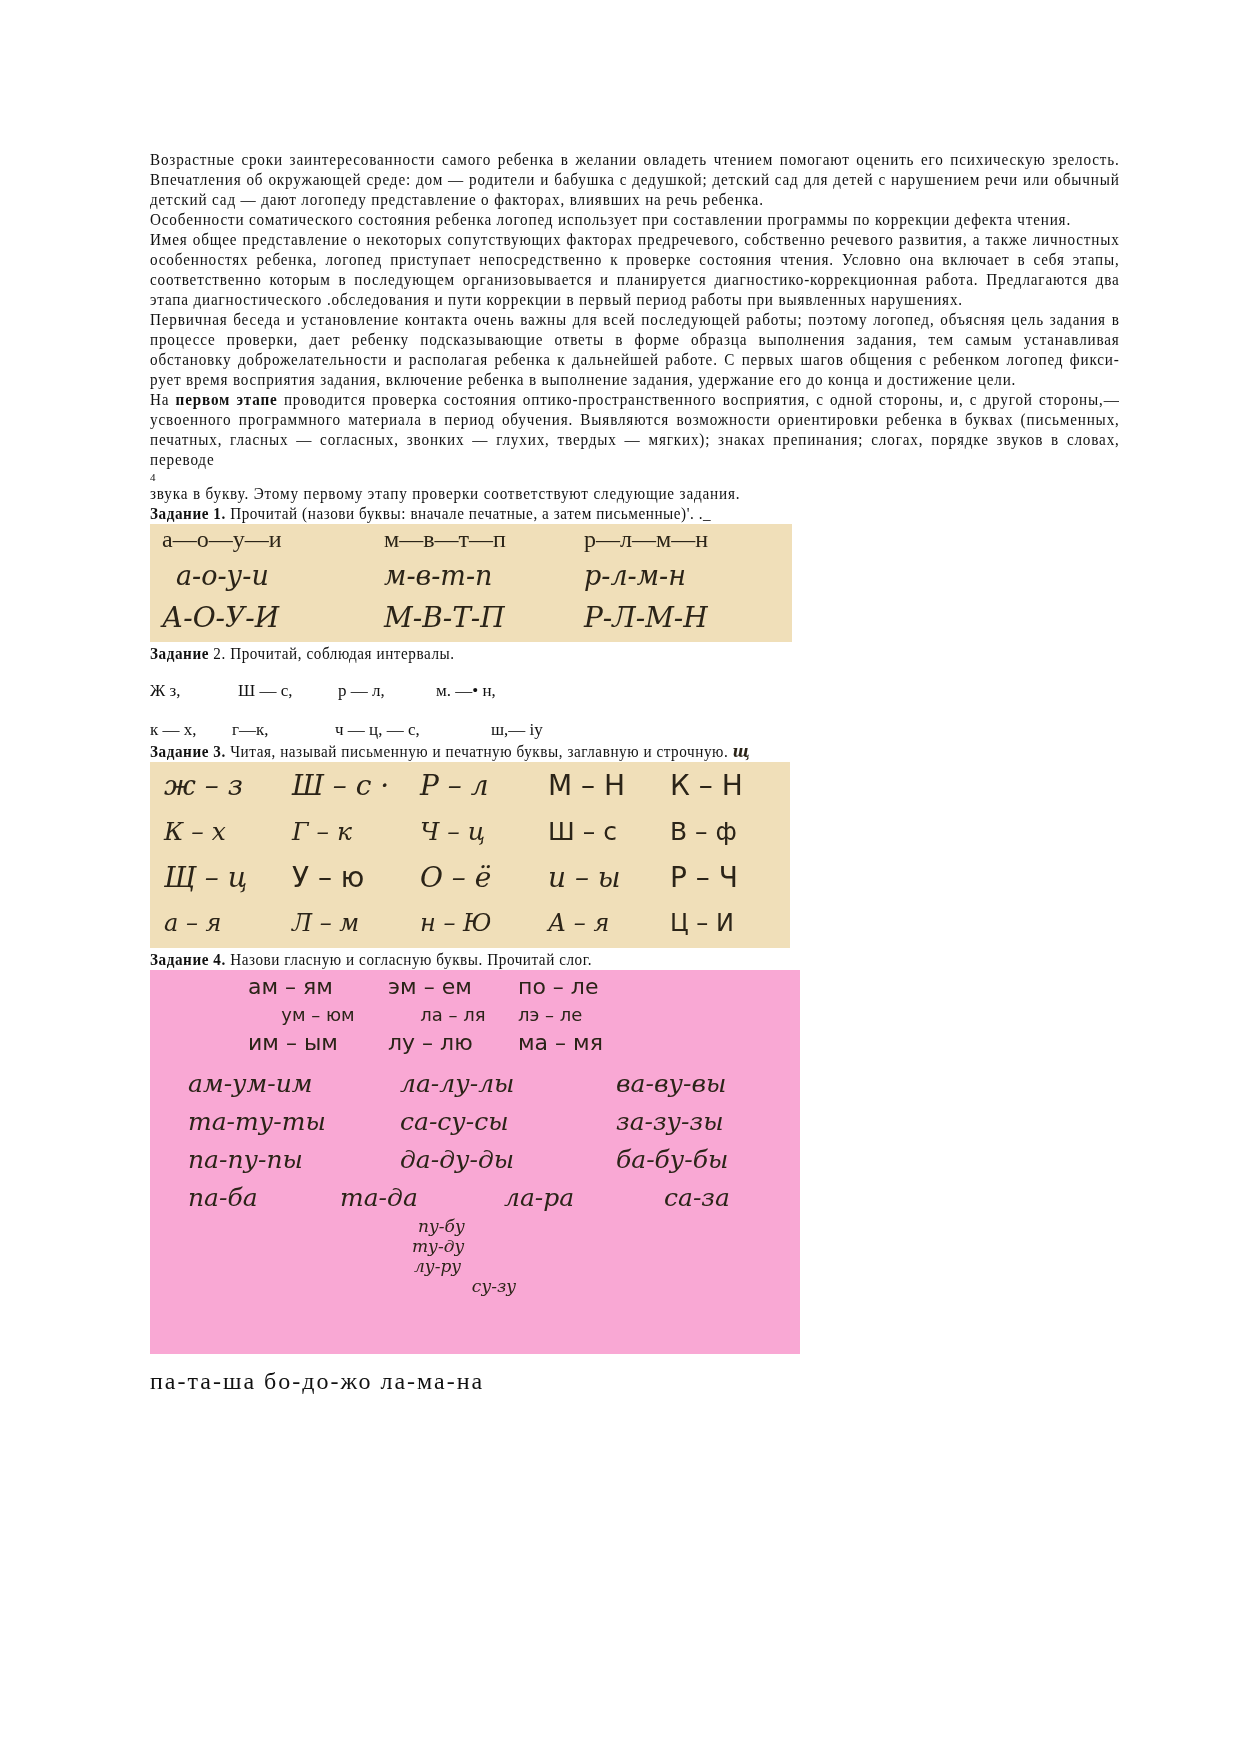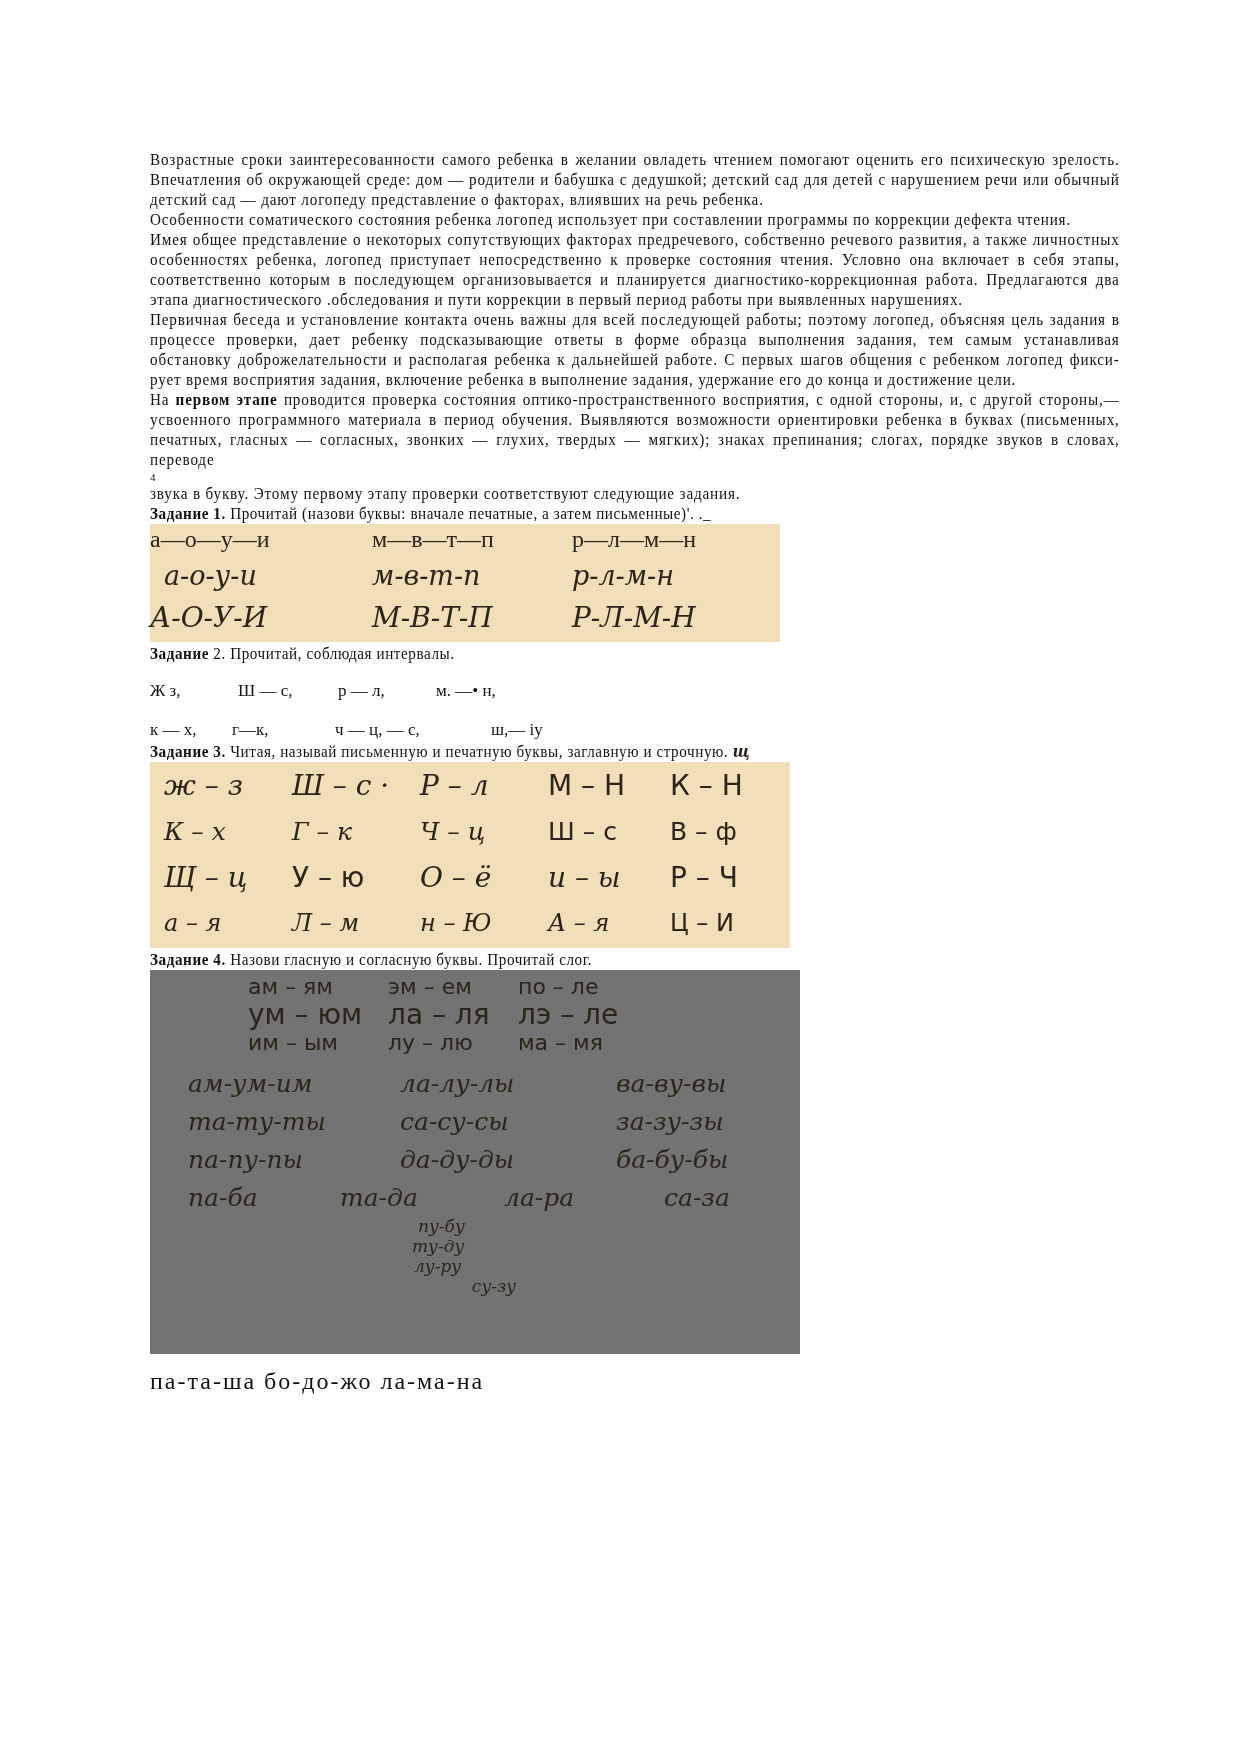--- a/index.html
+++ b/index.html
@@ -9,21 +9,21 @@
     font-family: "Liberation Serif", "DejaVu Serif", serif;
     font-size: 16.5px; line-height: 20px; text-align: justify; margin: 0;
     letter-spacing: 0.9px; transform: scaleX(0.92); transform-origin: left top; width: 1054px;
   }
   .p.left { text-align: left; }
   .b { font-weight: bold; }
   .pagenum { font-family: "Liberation Serif", serif; font-size: 11px; line-height: 14px; margin: 0; }
   .task-head { font-family: "Liberation Serif", serif; font-size: 16.5px; line-height: 20px; letter-spacing: 0.6px; transform: scaleX(0.92); transform-origin: left top; width: 1054px; white-space: nowrap; }
   .task-head .b { font-weight: bold; }
   .plate { background: #f0dfb9; position: relative; }
-  .plate.t4 { background: #737373; }
+  .plate.t4 { background: #f9a8d4; }
   .row { display: flex; align-items: center; }
   .print { font-family: "DejaVu Sans", sans-serif; color: #2b2418; }
   .print.serif { font-family: "Liberation Serif", serif; }
   .script { font-family: "DejaVu Serif", serif; font-style: italic; color: #2b2418; }
   .cell { white-space: nowrap; }
   .t2 { font-family: "Liberation Serif", serif; font-size: 17px; line-height: 24px; white-space: nowrap; margin-top: 15px; }
   .t2 span { display: inline-block; }
   .final { font-family: "Liberation Serif", serif; font-size: 24px; letter-spacing: 2px; margin-top: 14px; }
 </style>
 </head>
@@ -35,21 +35,21 @@
   <p class="p">Особенности соматического состояния ребенка логопед использует при составлении программы по коррекции дефекта чтения.</p>
   <p class="p">Имея общее представление о некоторых сопутствующих факторах предречевого, собственно речевого развития, а также личностных особенностях ребенка, логопед приступает непосредственно к проверке состояния чтения. Условно она включает в себя этапы, соответственно которым в последующем организовывается и планируется диагностико-коррекционная работа. Предлагаются два этапа диагностического .обследования и пути коррекции в первый период работы при выявленных нарушениях.</p>
   <p class="p">Первичная беседа и установление контакта очень важны для всей последующей работы; поэтому логопед, объясняя цель задания в процессе проверки, дает ребенку подсказывающие ответы в форме образца выполнения задания, тем самым устанавливая обстановку доброжелательности и располагая ребенка к дальнейшей работе. С первых шагов общения с ребенком логопед фикси-рует время восприятия задания, включение ребенка в выполнение задания, удержание его до конца и достижение цели.</p>
 
   <p class="p"><span>На </span><span class="b">первом этапе</span><span> проводится проверка состояния оптико-пространственного восприятия, с одной стороны, и, с другой стороны,— усвоенного программного материала в период обучения. Выявляются возможности ориентировки ребенка в буквах (письменных, печатных, гласных — согласных, звонких — глухих, твердых — мягких); знаках препинания; слогах, порядке звуков в словах,  переводе</span></p>
 
   <p class="pagenum">4</p>
   <p class="p left">звука в букву. Этому первому этапу проверки соответствуют следующие задания.</p>
 
   <div class="task-head"><span class="b">Задание 1.</span><span> Прочитай (назови буквы: вначале печатные, а затем письменные)'. ._</span></div>
-  <div class="plate" style="width:630px;height:118px;padding-left:0;">
+  <div class="plate" style="width:630px;height:118px;padding-left:12px;">
     <div class="row print serif" style="height:30px;font-size:24px;">
       <span class="cell" style="width:222px">а—о—у—и</span>
       <span class="cell" style="width:200px">м—в—т—п</span>
       <span class="cell">р—л—м—н</span>
     </div>
     <div class="row script" style="height:42px;font-size:27px;padding-left:14px;">
       <span class="cell" style="width:208px">а-о-у-и</span>
       <span class="cell" style="width:200px">м-в-т-п</span>
       <span class="cell">р-л-м-н</span>
     </div>
@@ -101,21 +101,21 @@
   </div>
 
   <div class="task-head" style="margin-top:2px;"><span class="b">Задание 4.</span><span> Назови гласную и согласную буквы. Прочитай слог.</span></div>
   <div class="plate t4" style="width:650px;height:384px;box-sizing:border-box;">
     <div style="padding-left:98px;padding-top:2px;">
       <div class="row print" style="height:28px;font-size:22px;">
         <span class="cell" style="width:140px">ам – ям</span>
         <span class="cell" style="width:130px">эм – ем</span>
         <span class="cell">по – ле</span>
       </div>
-      <div class="row print" style="height:28px;font-size:28px;">
+      <div class="row print" style="height:28px;font-size:18px;text-align:center;">
         <span class="cell" style="width:140px">ум – юм</span>
         <span class="cell" style="width:130px">ла – ля</span>
         <span class="cell">лэ – ле</span>
       </div>
       <div class="row print" style="height:28px;font-size:22px;">
         <span class="cell" style="width:140px">им – ым</span>
         <span class="cell" style="width:130px">лу – лю</span>
         <span class="cell">ма – мя</span>
       </div>
     </div>

